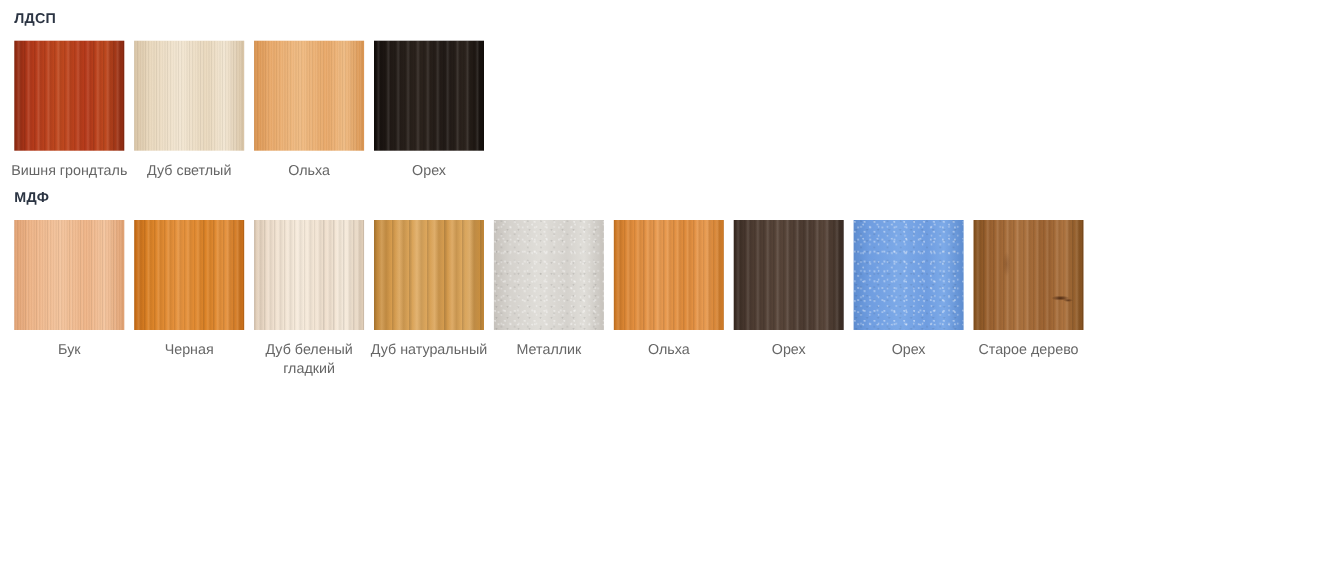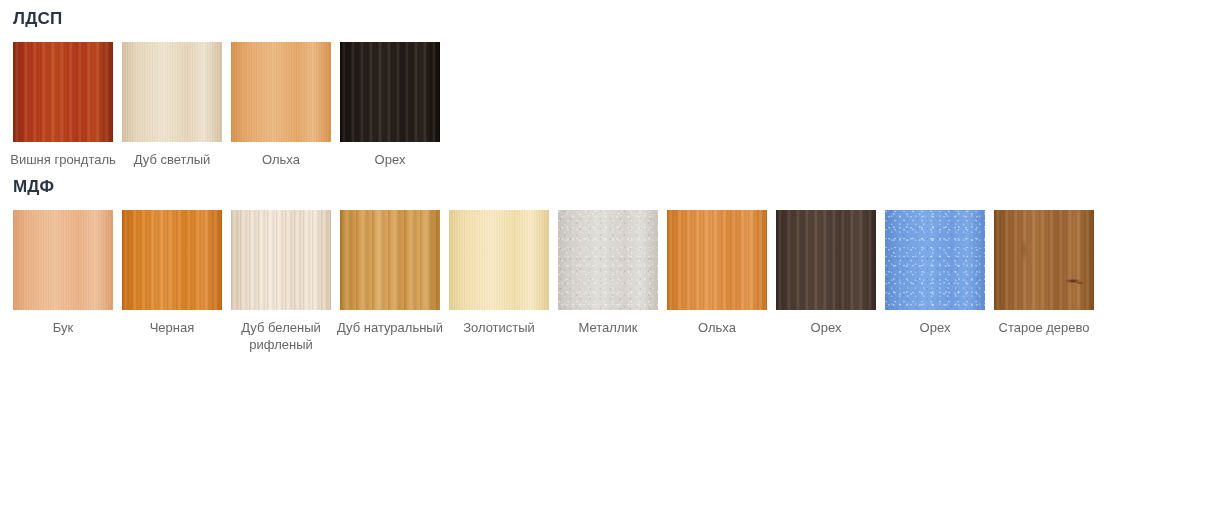--- a/index.html
+++ b/index.html
@@ -11,21 +11,21 @@
   body {
     width: 1210px;
     height: 524px;
     font-family: "Liberation Sans", "DejaVu Sans", sans-serif;
     color: #5a5a5a;
     overflow: hidden;
   }
   .page { position: relative; width: 1210px; }
 
   .section-title {
-    font-size: 17px;
+    font-size: 13px;
     font-weight: bold;
     color: #2b3443;
     letter-spacing: 0.2px;
     margin: 0;
     padding: 0 0 0 13px;
   }
   .section-lds  { padding-top: 9px; }
   .section-mdf  { padding-top: 9px; }
 
   .swatch-grid {
@@ -162,31 +162,27 @@
       <div class="swatch-cell">
         <div class="swatch-tile grain-fine" style="background: linear-gradient(90deg, rgb(224, 160, 113) 0%, rgb(238, 180, 135) 14%, rgb(243, 196, 157) 42%, rgb(238, 180, 135) 66%, rgb(243, 196, 157) 82%, rgb(224, 160, 113) 100%);"></div>
         <div class="swatch-label">Бук</div>
       </div>
       <div class="swatch-cell">
         <div class="swatch-tile grain-med" style="background: linear-gradient(90deg, rgb(200, 109, 23) 0%, rgb(221, 131, 38) 14%, rgb(231, 148, 64) 42%, rgb(221, 131, 38) 66%, rgb(231, 148, 64) 82%, rgb(200, 109, 23) 100%);"></div>
         <div class="swatch-label">Черная</div>
       </div>
       <div class="swatch-cell">
         <div class="swatch-tile grain-med" style="background: linear-gradient(90deg, rgb(224, 205, 183) 0%, rgb(240, 224, 206) 14%, rgb(247, 236, 221) 42%, rgb(240, 224, 206) 66%, rgb(247, 236, 221) 82%, rgb(224, 205, 183) 100%);"></div>
-        <div class="swatch-label">Дуб беленый рифленый</div>
+        <div class="swatch-label">Дуб беленый гладкий</div>
       </div>
       <div class="swatch-cell">
         <div class="swatch-tile grain-wide" style="background: linear-gradient(90deg, rgb(192, 134, 55) 0%, rgb(214, 155, 76) 14%, rgb(224, 171, 97) 42%, rgb(214, 155, 76) 66%, rgb(224, 171, 97) 82%, rgb(192, 134, 55) 100%);"></div>
         <div class="swatch-label">Дуб натуральный</div>
       </div>
       <div class="swatch-cell">
-        <div class="swatch-tile grain-fine" style="background: linear-gradient(90deg, rgb(230, 208, 149) 0%, rgb(244, 225, 174) 14%, rgb(251, 236, 198) 42%, rgb(244, 225, 174) 66%, rgb(251, 236, 198) 82%, rgb(230, 208, 149) 100%);"></div>
-        <div class="swatch-label">Золотистый</div>
-      </div>
-      <div class="swatch-cell">
         <div class="swatch-tile speckle" style="background: linear-gradient(90deg, rgb(198, 194, 188) 0%, rgb(213, 210, 205) 14%, rgb(224, 222, 217) 42%, rgb(213, 210, 205) 66%, rgb(224, 222, 217) 82%, rgb(198, 194, 188) 100%);"></div>
         <div class="swatch-label">Металлик</div>
       </div>
       <div class="swatch-cell">
         <div class="swatch-tile grain-med" style="background: linear-gradient(90deg, rgb(205, 120, 36) 0%, rgb(224, 139, 58) 14%, rgb(234, 156, 82) 42%, rgb(224, 139, 58) 66%, rgb(234, 156, 82) 82%, rgb(205, 120, 36) 100%);"></div>
         <div class="swatch-label">Ольха</div>
       </div>
       <div class="swatch-cell">
         <div class="swatch-tile grain-med" style="background: linear-gradient(90deg, rgb(57, 43, 35) 0%, rgb(75, 58, 48) 14%, rgb(89, 70, 58) 42%, rgb(75, 58, 48) 66%, rgb(89, 70, 58) 82%, rgb(57, 43, 35) 100%);"></div>
         <div class="swatch-label">Орех</div>

